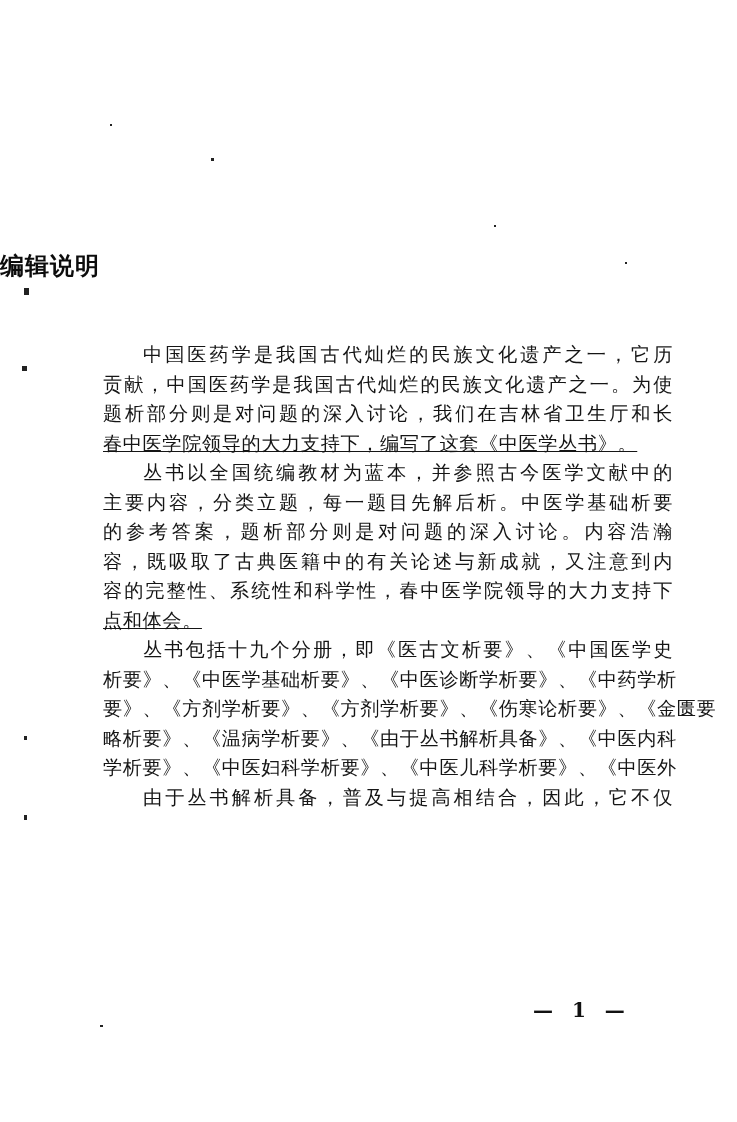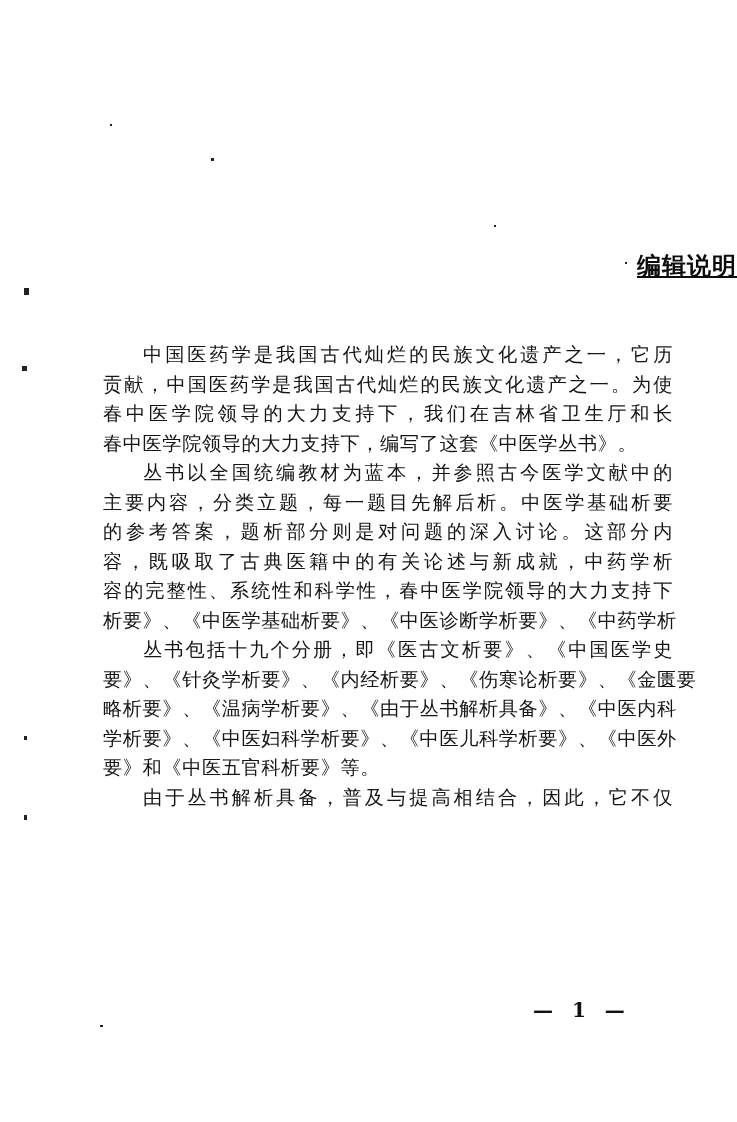--- a/index.html
+++ b/index.html
@@ -4,36 +4,35 @@
   <style>
     html, body { margin: 0; padding: 0; background: #ffffff; }
     body {
       width: 737px; height: 1122px; position: relative; overflow: hidden;
       font-family: "DejaVu Serif", "Liberation Serif", serif;
       color: #111111;
     }
     .page { position: absolute; left: 0; top: 0; width: 737px; height: 1122px; }
     .title {
       position: absolute; left: 0; width: 737px; top: 250px;
-      text-align: right;
+      text-align: left;
       font-family: "DejaVu Sans", "Liberation Sans", sans-serif;
       font-weight: bold; font-size: 24px; letter-spacing: 1px;
       color: #0c0c0c;
-      text-decoration: underline;
     }
     .body-text {
       position: absolute; left: 103px; top: 340px; width: 570px;
     }
     .line {
       height: 29.5px; line-height: 29.5px;
       font-size: 19.2px; white-space: nowrap; letter-spacing: 0.6px;
       color: #151515;
       text-align: justify; text-align-last: justify;
     }
-    .line.last { text-align-last: left; }
+    .line.last { text-align-last: left; text-decoration: underline; }
     .line.indent { padding-left: 40px; }
     .page-num {
       position: absolute; left: 533px; top: 998px;
       font-size: 20px; font-weight: bold; letter-spacing: 6px;
       color: #111111;
     }
     .speck { position: absolute; background: #222; }
   </style>
 </head>
 <body>
@@ -47,30 +46,30 @@
   <div class="speck" style="left:22px;top:366px;width:5px;height:5px;"></div>
   <div class="speck" style="left:24px;top:736px;width:3px;height:4px;"></div>
   <div class="speck" style="left:24px;top:815px;width:3px;height:5px;"></div>
   <div class="speck" style="left:100px;top:1025px;width:3px;height:2px;"></div>
 
   <div class="title">编辑说明</div>
 
   <div class="body-text" id="body-text">
       <div class="line indent">中国医药学是我国古代灿烂的民族文化遗产之一，它历</div>
       <div class="line">贡献，中国医药学是我国古代灿烂的民族文化遗产之一。为使</div>
-      <div class="line">春中医学院领导的大力支持下，我们在吉林省卫生厅和长</div>
+      <div class="line">题析部分则是对问题的深入讨论，我们在吉林省卫生厅和长</div>
       <div class="line last">春中医学院领导的大力支持下，编写了这套《中医学丛书》。</div>
       <div class="line indent">丛书以全国统编教材为蓝本，并参照古今医学文献中的</div>
       <div class="line">主要内容，分类立题，每一题目先解后析。中医学基础析要</div>
-      <div class="line">的参考答案，题析部分则是对问题的深入讨论。这部分内</div>
-      <div class="line">容，既吸取了古典医籍中的有关论述与新成就，中药学析</div>
+      <div class="line">的参考答案，题析部分则是对问题的深入讨论。内容浩瀚</div>
+      <div class="line">容，既吸取了古典医籍中的有关论述与新成就，又注意到内</div>
       <div class="line">容的完整性、系统性和科学性，春中医学院领导的大力支持下</div>
+      <div class="line last">点和体会。</div>
+      <div class="line indent">丛书包括十九个分册，即《医古文析要》、《中国医学史</div>
       <div class="line">析要》、《中医学基础析要》、《中医诊断学析要》、《中药学析</div>
-      <div class="line indent">丛书包括十九个分册，即《医古文析要》、《中国医学史</div>
-      <div class="line">要》、《针灸学析要》、《内经析要》、《伤寒论析要》、《金匮要</div>
+      <div class="line">要》、《方剂学析要》、《方剂学析要》、《伤寒论析要》、《金匮要</div>
       <div class="line">略析要》、《温病学析要》、《由于丛书解析具备》、《中医内科</div>
       <div class="line">学析要》、《中医妇科学析要》、《中医儿科学析要》、《中医外</div>
-      <div class="line last">要》和《中医五官科析要》等。</div>
       <div class="line indent">由于丛书解析具备，普及与提高相结合，因此，它不仅</div>
     </div>
 
   <div class="page-num">— 1 —</div>
 </div>
 
 </body></html>

